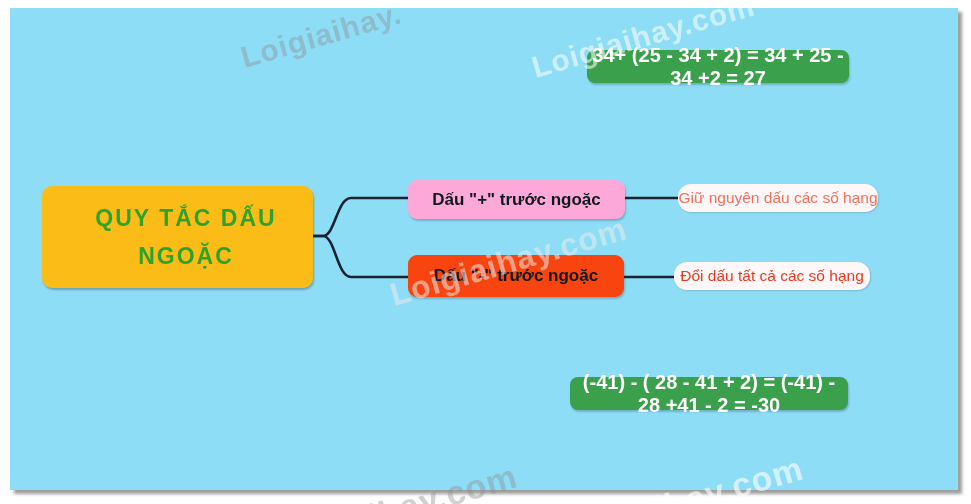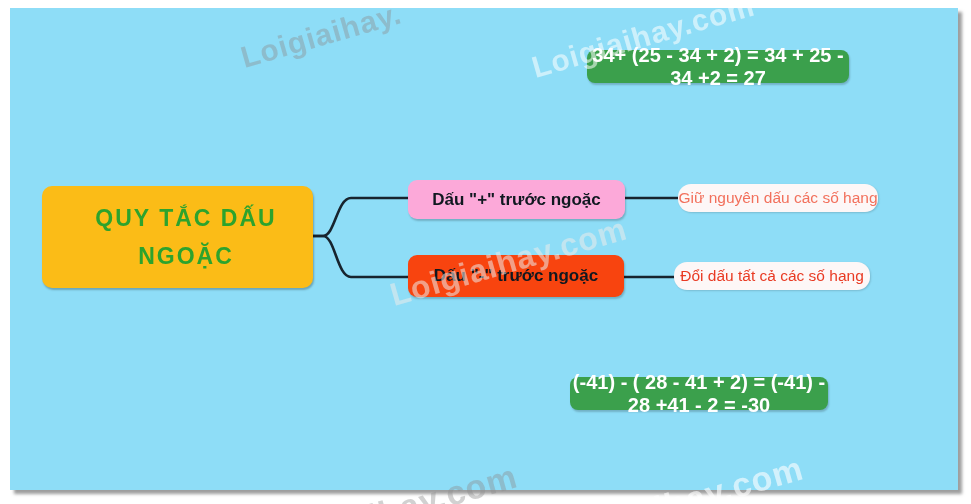--- a/index.html
+++ b/index.html
@@ -25,21 +25,21 @@
   .branch-minus { left:398px; top:247px; width:216px; height:42px; background:#F8440F; }
 
   .leaf { background:#FDF7F7; border-radius:13px; font-size:15.5px;
     box-shadow:1px 1px 2px rgba(0,0,0,0.15); }
   .leaf-keep { left:668px; top:176px; width:200px; height:28px; color:#F2705C; }
   .leaf-change { left:664px; top:254px; width:196px; height:28px; color:#E93A23; }
 
   .example { background:#3BA04C; border-radius:8px; color:#ffffff; font-weight:bold;
     font-size:20px; box-shadow:1px 2px 2px rgba(0,0,0,0.2); }
   .example-plus { left:577px; top:42px; width:262px; height:33px; }
-  .example-minus { left:560px; top:369px; width:258px; height:33px; }
+  .example-minus { left:560px; top:369px; width:278px; height:33px; }
 
   .wm { position:absolute; font-weight:bold; font-size:30px; letter-spacing:1px;
     transform:rotate(-16deg); transform-origin:left top; white-space:nowrap;
     pointer-events:none; }
   .wm1 { left:237px; top:42px; color:rgba(140,140,140,0.40); }
   .wm2 { left:528px; top:52px; color:rgba(255,255,255,0.55); }
   .wm3 { left:386px; top:278px; color:rgba(235,235,235,0.55); font-size:32px; }
   .wm4 { left:262px; top:528px; color:rgba(140,140,140,0.40); font-size:34px; }
   .wm5 { left:548px; top:520px; color:rgba(255,255,255,0.60); font-size:34px; }
 </style>

